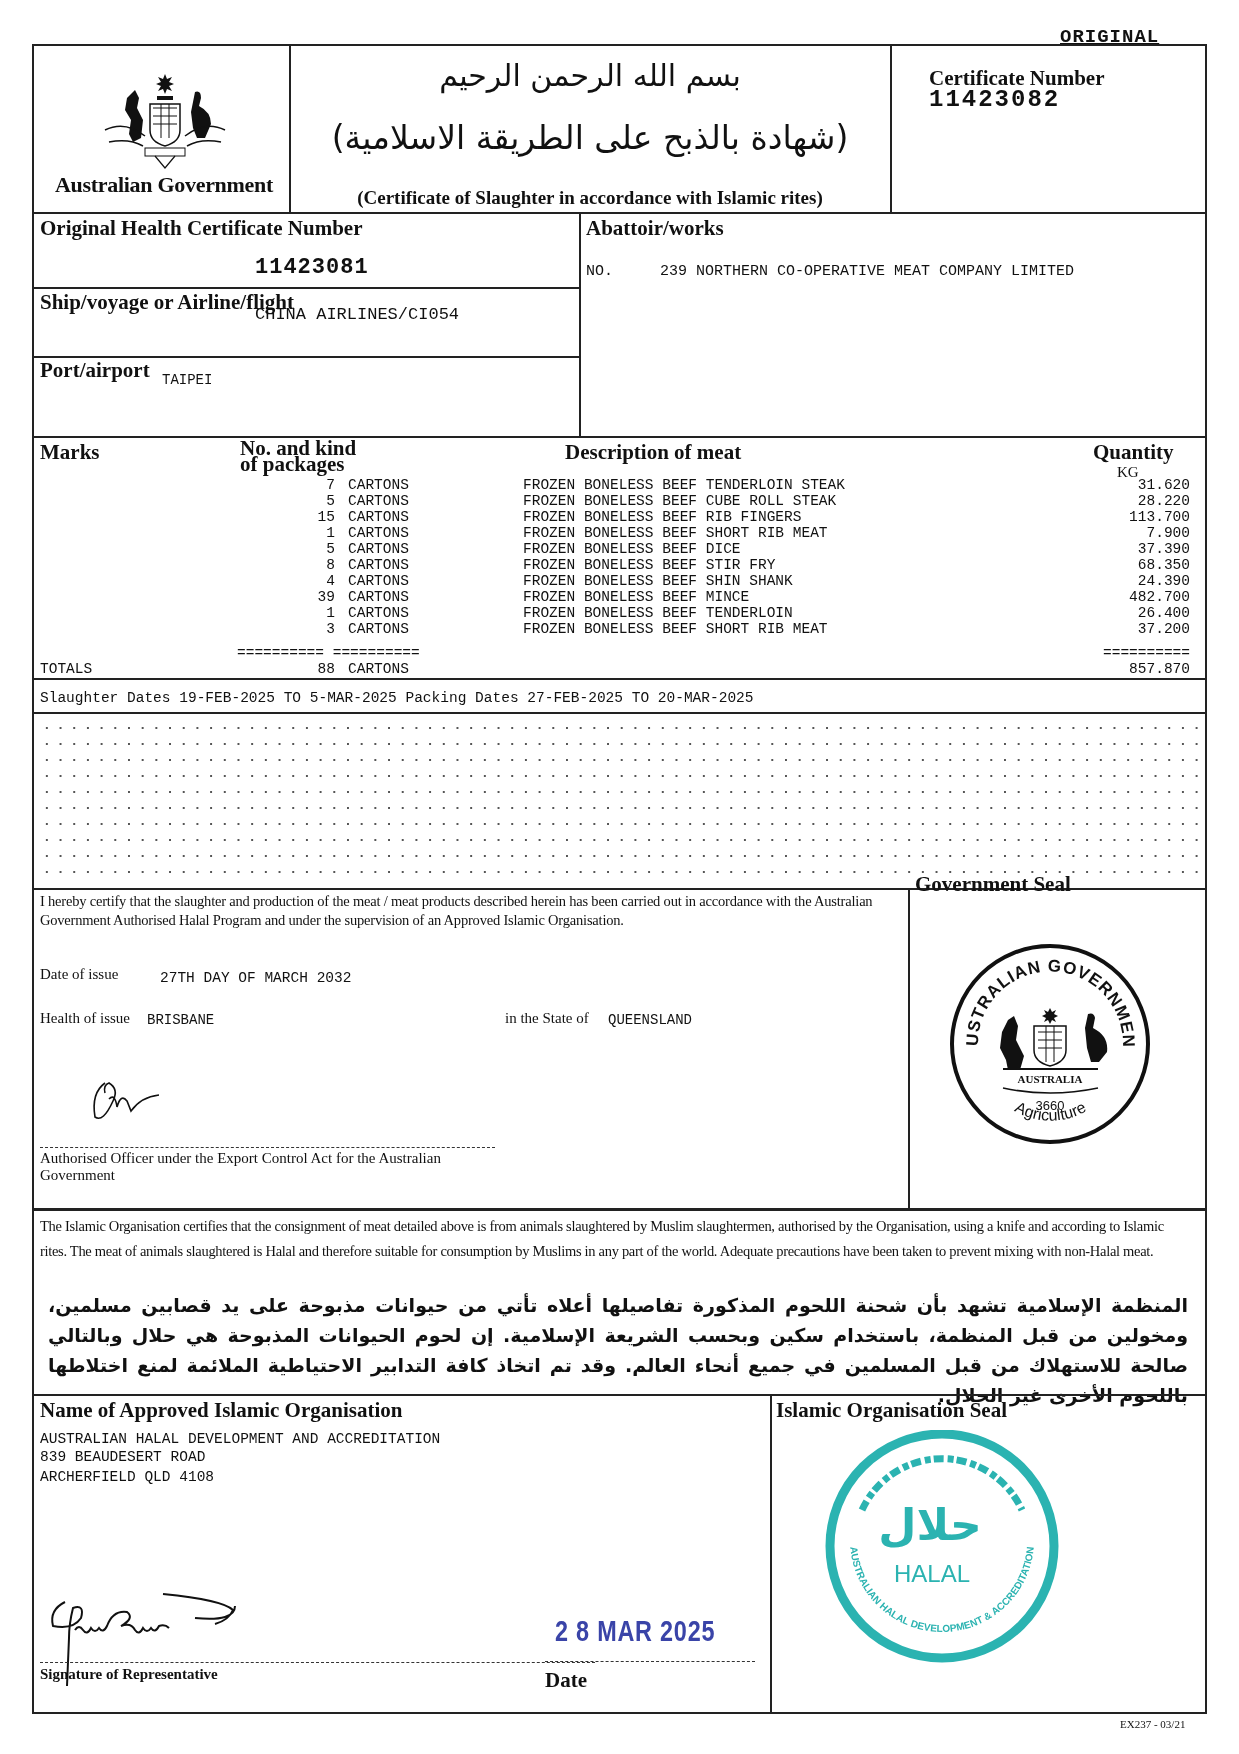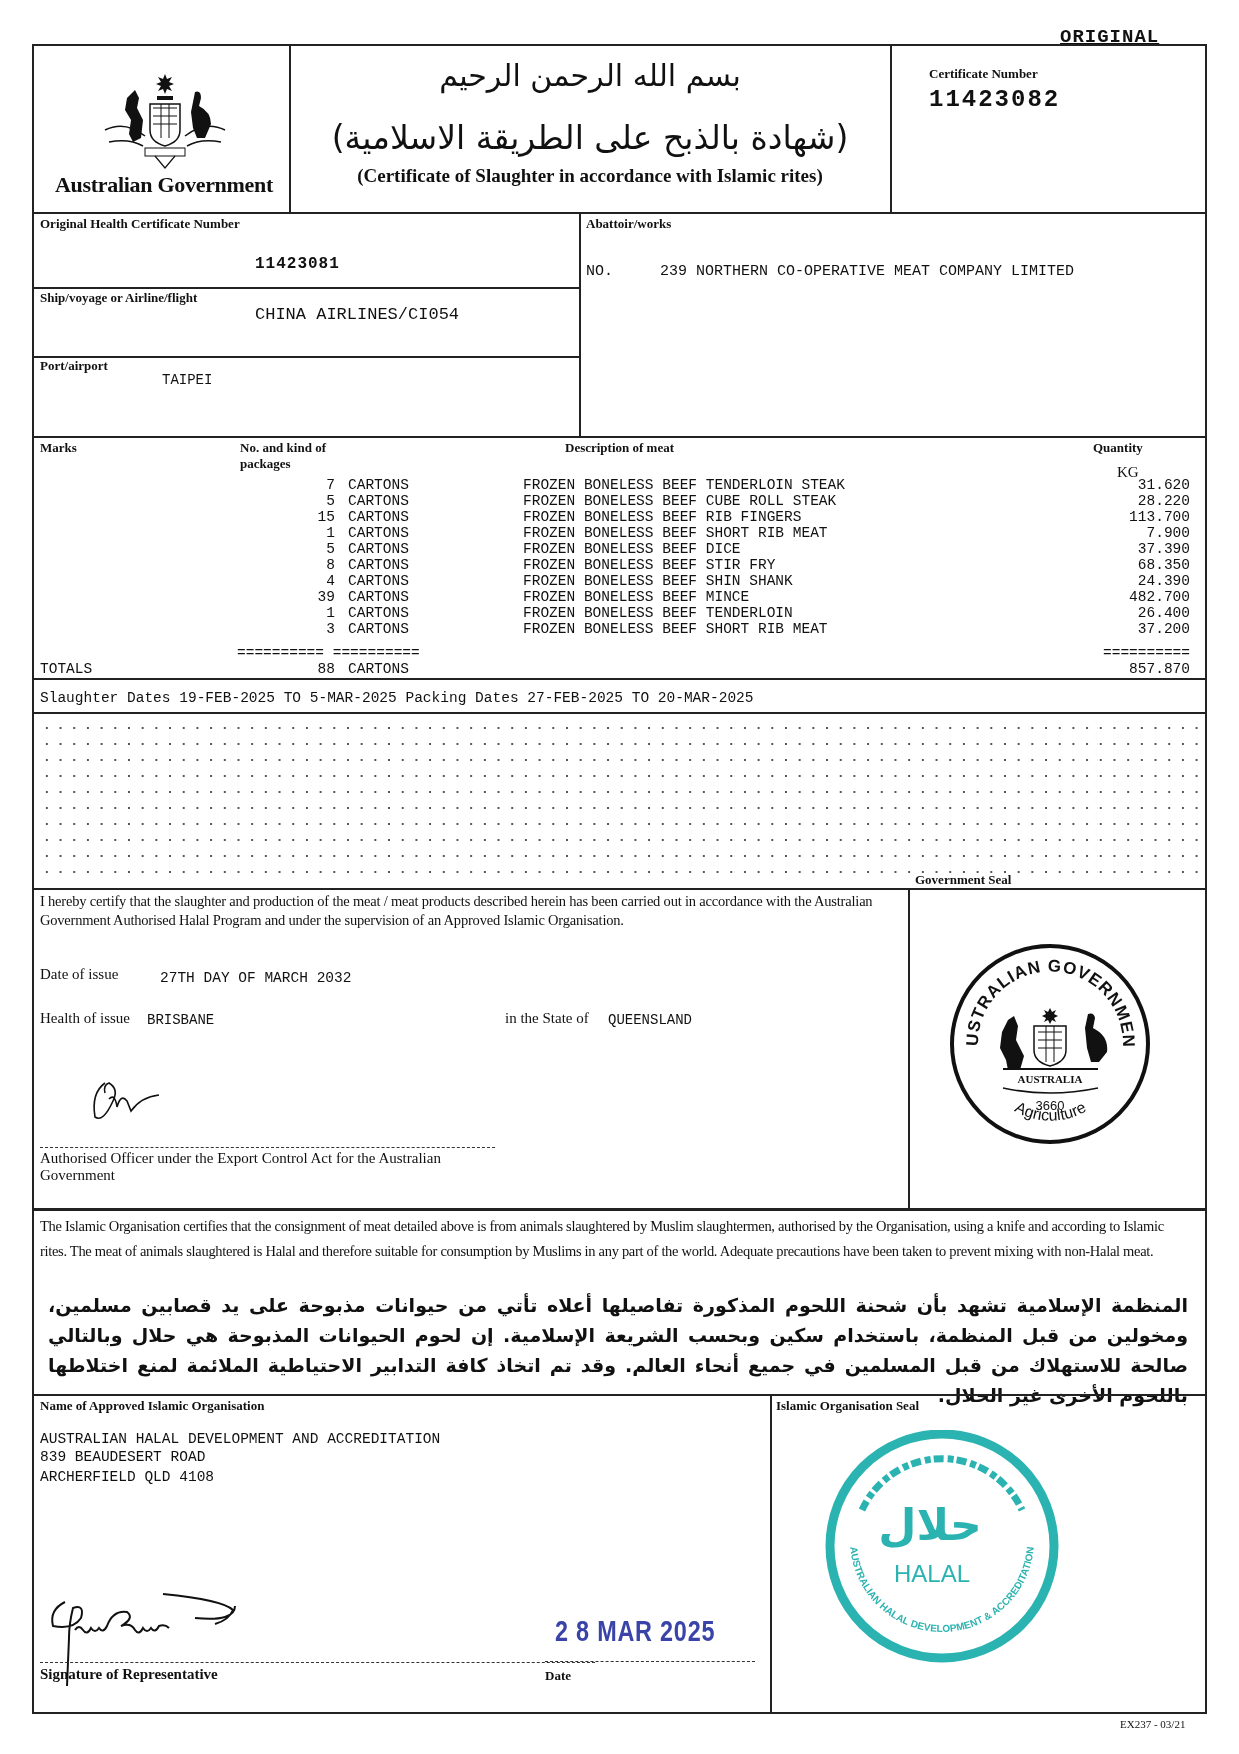--- a/index.html
+++ b/index.html
@@ -2,21 +2,21 @@
 <html><head>
 <meta charset="utf-8">
 <style>
   * { box-sizing: border-box; margin: 0; padding: 0; }
   html, body { width: 1239px; height: 1754px; background: #ffffff; }
   body { position: relative; font-family: "Liberation Serif", serif; color: #111; overflow: hidden; }
   .abs { position: absolute; }
   .mono { font-family: "Liberation Mono", monospace; }
   .serif { font-family: "Liberation Serif", serif; }
   .sans { font-family: "Liberation Sans", sans-serif; }
-  .lbl { font-family: "Liberation Serif", serif; font-weight: bold; font-size: 13px; }
+  .lbl { font-family: "Liberation Serif", serif; font-weight: bold; font-size: 21px; }
   .hline { position: absolute; background: #222; height: 2px; }
   .vline { position: absolute; background: #222; width: 2px; }
   .frame { position: absolute; border: 2px solid #222; }
   .val { font-family: "Liberation Mono", monospace; font-size: 15px; white-space: pre; }
   .dots {
     position: absolute;
     background-image: radial-gradient(circle, #555 0.9px, transparent 1.2px);
     background-size: 13.7px 16px;
   }
   .dashed { position: absolute; border-top: 1.5px dashed #333; height: 0; }
@@ -45,32 +45,32 @@
       <path d="M14 72 q20 -4 34 4 M126 72 q-20 -4 -34 4" fill="none" stroke-width="1.5"></path>
       <rect x="50" y="78" width="40" height="8" fill="#fff" stroke-width="1"></rect>
       <path d="M60 86 l10 12 10 -12" fill="none" stroke-width="1.2"></path>
     </g>
   </svg>
 </div>
 <div class="abs serif" style="left:40px;top:172px;width:248px;text-align:center;font-size:22px;font-weight:bold;letter-spacing:-0.3px;">Australian Government</div>
 
 <div class="abs arabic" style="left:300px;top:58px;width:580px;text-align:center;direction:rtl;font-size:30px;">بسم الله الرحمن الرحيم</div>
 <div class="abs arabic" style="left:300px;top:118px;width:580px;text-align:center;direction:rtl;font-size:33px;">(شهادة بالذبح على الطريقة الاسلامية)</div>
-<div class="abs serif" style="left:300px;top:165px;width:580px;text-align:center;font-size:19px;font-weight:bold;">(Certificate of Slaughter in accordance with Islamic rites)</div>
+<div class="abs serif" style="left:300px;top:187px;width:580px;text-align:center;font-size:19px;font-weight:bold;">(Certificate of Slaughter in accordance with Islamic rites)</div>
 
 <div class="abs lbl" style="left:929px;top:66px;">Certificate Number</div>
 <div class="abs mono" style="left:929px;top:86px;font-size:24px;font-weight:bold;letter-spacing:2px;">11423082</div>
 
 <div class="frame" style="left:32px;top:212px;width:1175px;height:226px;"></div>
 <div class="vline" style="left:579px;top:212px;height:226px;"></div>
 <div class="hline" style="left:32px;top:287px;width:548px;"></div>
 <div class="hline" style="left:32px;top:356px;width:548px;"></div>
 
 <div class="abs lbl" style="left:40px;top:216px;">Original Health Certificate Number</div>
-<div class="abs mono" style="left:255px;top:255px;font-size:16px;font-weight:bold;letter-spacing:1px;">11423081</div>
+<div class="abs mono" style="left:255px;top:255px;font-size:22px;font-weight:bold;letter-spacing:1px;">11423081</div>
 
 <div class="abs lbl" style="left:40px;top:290px;">Ship/voyage or Airline/flight</div>
 <div class="abs val" style="left:255px;top:305px;font-size:17px;">CHINA AIRLINES/CI054</div>
 
 <div class="abs lbl" style="left:40px;top:358px;">Port/airport</div>
 <div class="abs val" style="left:162px;top:372px;font-size:14px;">TAIPEI</div>
 
 <div class="abs lbl" style="left:586px;top:216px;">Abattoir/works</div>
 <div class="abs val" style="left:586px;top:263px;">NO.</div>
 <div class="abs val" style="left:660px;top:263px;">239 NORTHERN CO-OPERATIVE MEAT COMPANY LIMITED</div>

